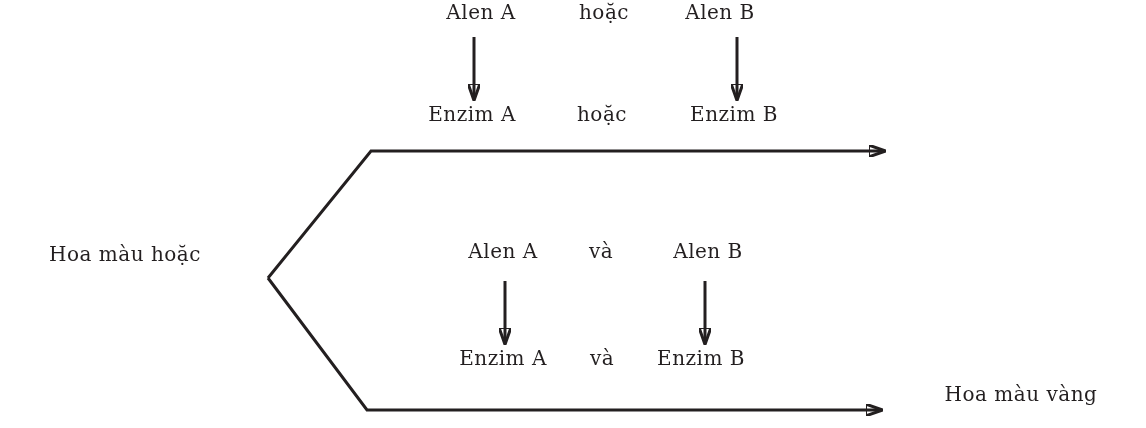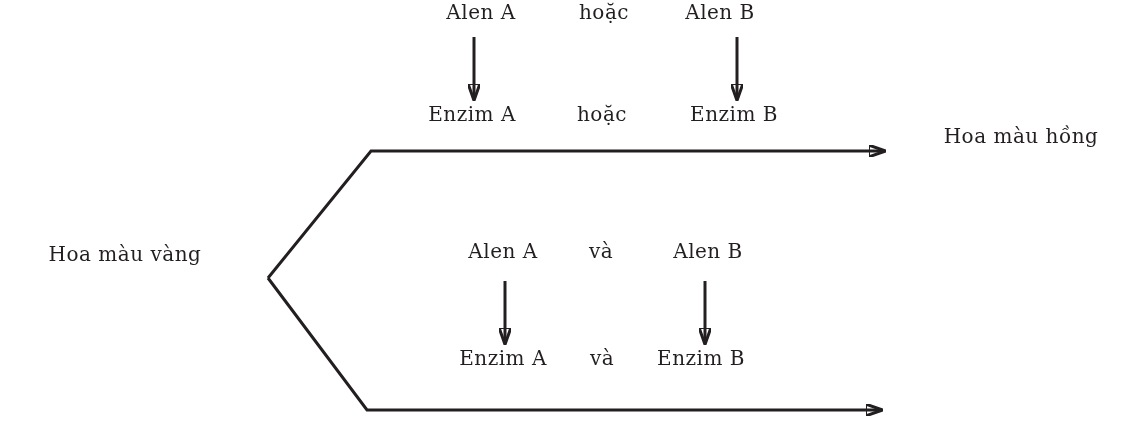--- a/index.html
+++ b/index.html
@@ -54,34 +54,34 @@
     <path d="M268,278 L371,151 L884,151" marker-end="url(#arrowhead)"></path>
     <path d="M268,278 L367,410 L881,410" marker-end="url(#arrowhead)"></path>
 
     <path d="M474,37 L474,99" marker-end="url(#arrowhead)"></path>
     <path d="M737,37 L737,99" marker-end="url(#arrowhead)"></path>
 
     <path d="M505,281 L505,343" marker-end="url(#arrowhead)"></path>
     <path d="M705,281 L705,343" marker-end="url(#arrowhead)"></path>
   </svg>
 
-  <span class="lbl" style="left:125px; top:244px;">Hoa màu vàng</span>
+  <span class="lbl" style="left:125px; top:244px;">Hoa màu hoặc</span>
 
   <span class="lbl" style="left:481px; top:2px;">Alen A</span>
   <span class="lbl" style="left:604px; top:2px;">hoặc</span>
   <span class="lbl" style="left:720px; top:2px;">Alen B</span>
 
   <span class="lbl" style="left:472px; top:104px;">Enzim A</span>
   <span class="lbl" style="left:602px; top:104px;">hoặc</span>
   <span class="lbl" style="left:734px; top:104px;">Enzim B</span>
 
-  <span class="lbl" style="left:1021px; top:126px;">Hoa màu hồng</span>
 
   <span class="lbl" style="left:503px; top:241px;">Alen A</span>
   <span class="lbl" style="left:601px; top:241px;">và</span>
   <span class="lbl" style="left:708px; top:241px;">Alen B</span>
 
   <span class="lbl" style="left:503px; top:348px;">Enzim A</span>
   <span class="lbl" style="left:602px; top:348px;">và</span>
   <span class="lbl" style="left:701px; top:348px;">Enzim B</span>
 
+  <span class="lbl" style="left:1021px; top:384px;">Hoa màu vàng</span>
 
 </div>
 
 </body></html>

